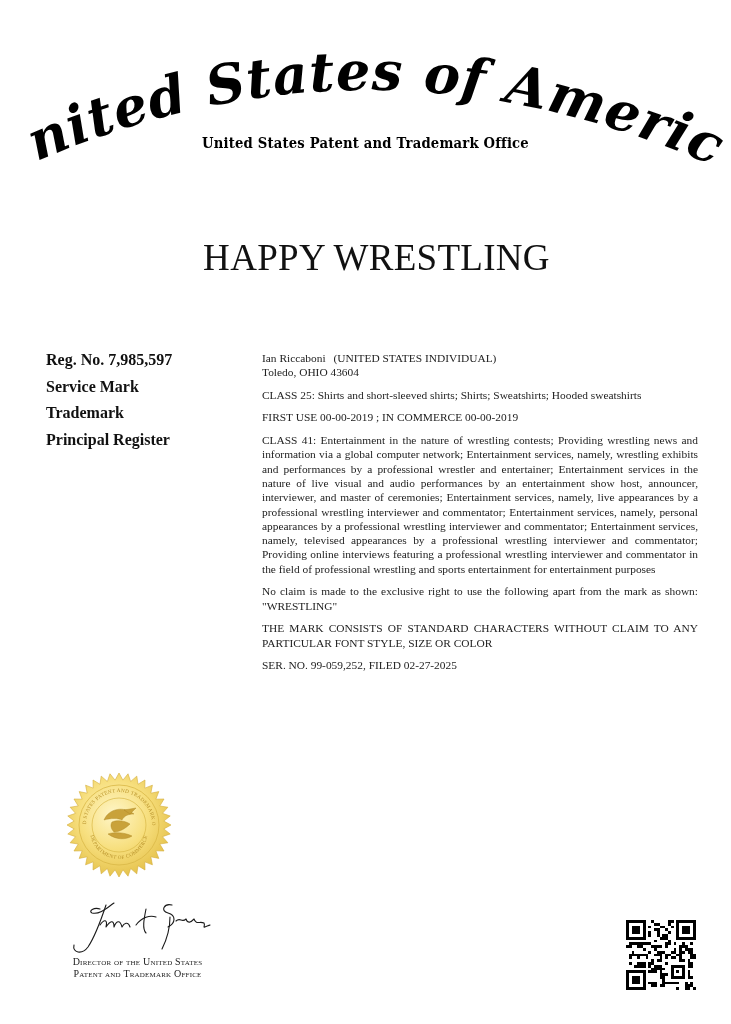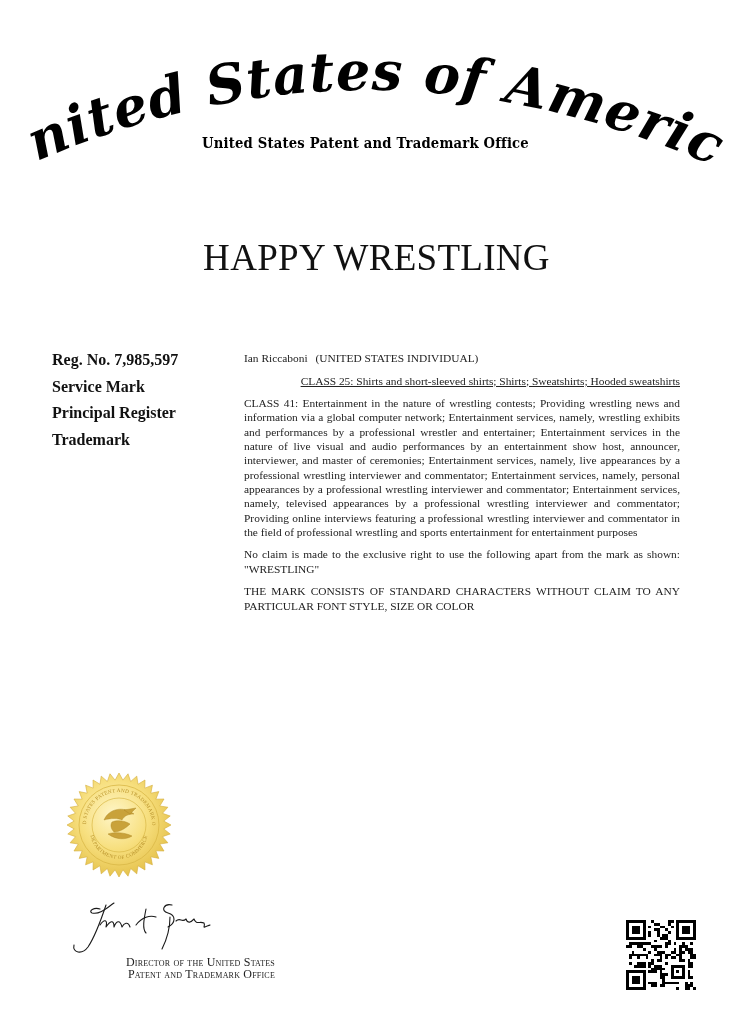--- a/index.html
+++ b/index.html
@@ -49,49 +49,48 @@
       left: 11px;
       width: 731px;
       text-align: center;
       font-family: "Liberation Serif", serif;
       font-size: 37px;
       color: #111;
       letter-spacing: 0.3px;
     }
     .left-col {
       position: absolute;
-      left: 52px;
+      left: 46px;
       top: 347px;
       width: 200px;
     }
     .left-col .item {
       font-family: "Liberation Serif", serif;
       font-weight: bold;
       font-size: 16px;
       line-height: 26.5px;
       color: #111;
       white-space: nowrap;
     }
     .right-col {
       position: absolute;
-      left: 244px;
+      left: 262px;
       top: 351px;
       width: 436px;
       font-family: "Liberation Serif", serif;
       font-size: 11.4px;
       line-height: 14.3px;
       color: #222;
     }
     .right-col p {
       margin: 0 0 8.3px 0;
       text-align: justify;
     }
     .right-col p.nojust {
-      text-align: right;
-      text-decoration: underline;
+      text-align: left;
     }
     .owner-block {
       margin: 0 0 8.3px 0;
     }
     .owner-block div {
       white-space: nowrap;
     }
     .owner-name-spacer {
       display: inline-block;
       width: 5px;
@@ -108,23 +107,23 @@
       left: 60px;
       top: 897px;
       width: 160px;
       height: 60px;
     }
     .director {
       position: absolute;
       left: 0;
       top: 956px;
       width: 275px;
-      text-align: right;
+      text-align: center;
       font-family: "Liberation Serif", serif;
-      font-size: 12px;
+      font-size: 10px;
       line-height: 12px;
       color: #222;
       font-variant: small-caps;
       letter-spacing: 0.2px;
     }
     .qr {
       position: absolute;
       left: 626px;
       top: 920px;
       width: 70px;
@@ -143,32 +142,35 @@
   </text>
 </svg>
 
 <div class="header-sub">United States Patent and Trademark Office</div>
 
 <div class="mark-title">HAPPY WRESTLING</div>
 
 <div class="left-col">
   <div class="item">Reg. No. 7,985,597</div>
   <div class="item">Service Mark</div>
+  <div class="item">Trademark</div>
   <div class="item">Principal Register</div>
-  <div class="item">Trademark</div>
 </div>
 
 <div class="right-col">
   <div class="owner-block">
     <div><span>Ian Riccaboni</span><span class="owner-name-spacer"></span> <span>(UNITED STATES INDIVIDUAL)</span></div>
+    <div>Toledo, OHIO 43604</div>
   </div>
   <p class="nojust">CLASS 25: Shirts and short-sleeved shirts; Shirts; Sweatshirts; Hooded sweatshirts</p>
+  <p class="nojust">FIRST USE 00-00-2019 ; IN COMMERCE 00-00-2019</p>
   <p>CLASS 41: Entertainment in the nature of wrestling contests; Providing wrestling news and information via a global computer network; Entertainment services, namely, wrestling exhibits and performances by a professional wrestler and entertainer; Entertainment services in the nature of live visual and audio performances by an entertainment show host, announcer, interviewer, and master of ceremonies; Entertainment services, namely, live appearances by a professional wrestling interviewer and commentator; Entertainment services, namely, personal appearances by a professional wrestling interviewer and commentator; Entertainment services, namely, televised appearances by a professional wrestling interviewer and commentator; Providing online interviews featuring a professional wrestling interviewer and commentator in the field of professional wrestling and sports entertainment for entertainment purposes</p>
   <p>No claim is made to the exclusive right to use the following apart from the mark as shown: "WRESTLING"</p>
   <p>THE MARK CONSISTS OF STANDARD CHARACTERS WITHOUT CLAIM TO ANY PARTICULAR FONT STYLE, SIZE OR COLOR</p>
+  <p class="nojust">SER. NO. 99-059,252, FILED 02-27-2025</p>
 </div>
 
 <svg class="seal" viewBox="0 0 110 110">
   <defs>
     <radialGradient id="goldGrad" cx="45%" cy="40%" r="60%">
       <stop offset="0%" stop-color="#fff6c8"></stop>
       <stop offset="55%" stop-color="#f7df7e"></stop>
       <stop offset="100%" stop-color="#e6c34d"></stop>
     </radialGradient>
     <path id="sealTopArc" d="M 22 55 A 33 33 0 0 1 88 55" fill="none"></path>

